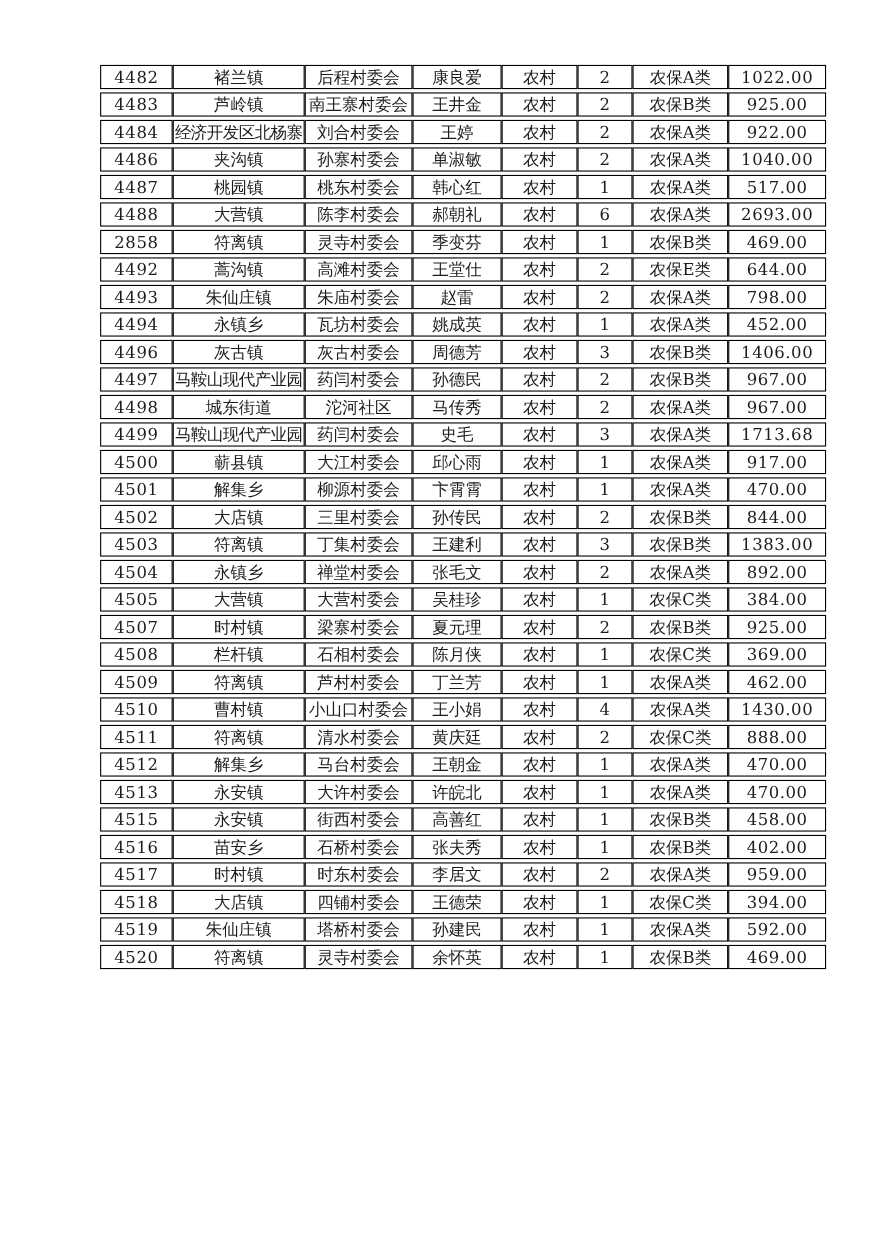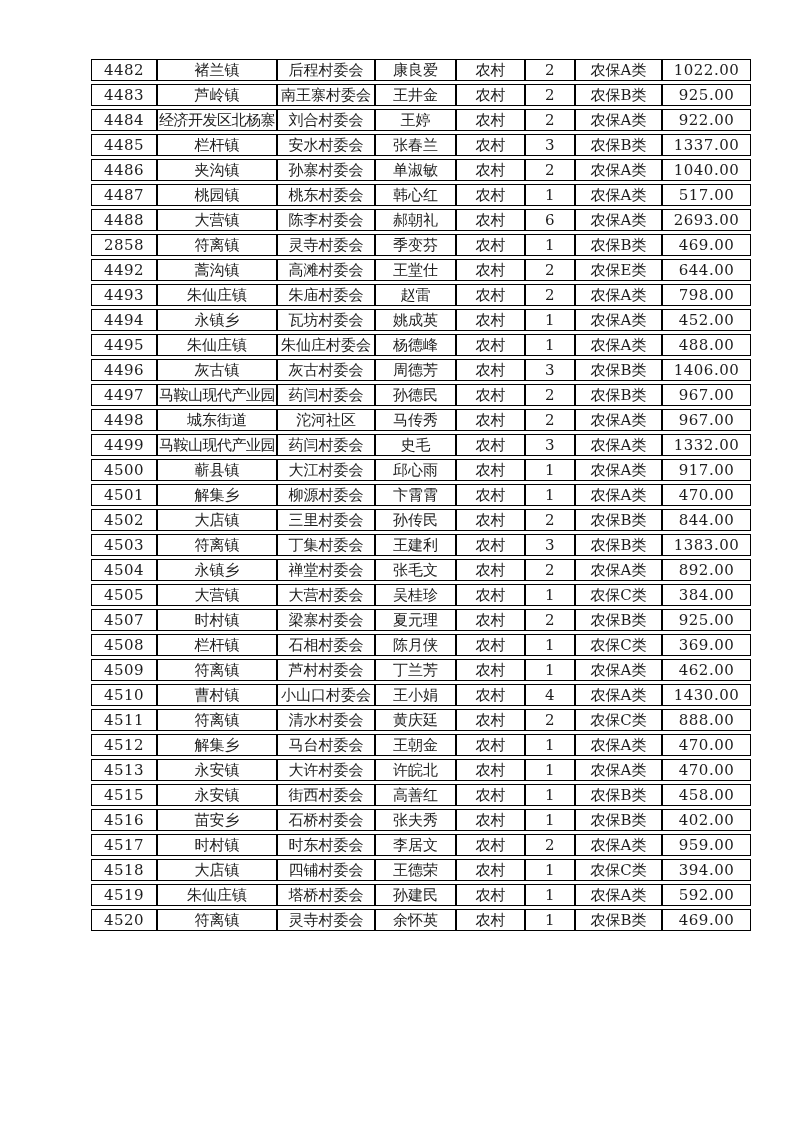--- a/index.html
+++ b/index.html
@@ -93,30 +93,20 @@
     <td class="num">4484</td>
     <td class="clipped">经济开发区北杨寨</td>
     <td>刘合村委会</td>
     <td>王婷</td>
     <td>农村</td>
     <td class="num">2</td>
     <td>农保A类</td>
     <td class="num">922.00</td>
   </tr>
       <tr>
-    <td class="num">4485</td>
-    <td>栏杆镇</td>
-    <td>安水村委会</td>
-    <td>张春兰</td>
-    <td>农村</td>
-    <td class="num">3</td>
-    <td>农保B类</td>
-    <td class="num">1337.00</td>
-  </tr>
-      <tr>
     <td class="num">4486</td>
     <td>夹沟镇</td>
     <td>孙寨村委会</td>
     <td>单淑敏</td>
     <td>农村</td>
     <td class="num">2</td>
     <td>农保A类</td>
     <td class="num">1040.00</td>
   </tr>
       <tr>
@@ -173,30 +163,20 @@
     <td class="num">4494</td>
     <td>永镇乡</td>
     <td>瓦坊村委会</td>
     <td>姚成英</td>
     <td>农村</td>
     <td class="num">1</td>
     <td>农保A类</td>
     <td class="num">452.00</td>
   </tr>
       <tr>
-    <td class="num">4495</td>
-    <td>朱仙庄镇</td>
-    <td>朱仙庄村委会</td>
-    <td>杨德峰</td>
-    <td>农村</td>
-    <td class="num">1</td>
-    <td>农保A类</td>
-    <td class="num">488.00</td>
-  </tr>
-      <tr>
     <td class="num">4496</td>
     <td>灰古镇</td>
     <td>灰古村委会</td>
     <td>周德芳</td>
     <td>农村</td>
     <td class="num">3</td>
     <td>农保B类</td>
     <td class="num">1406.00</td>
   </tr>
       <tr>
@@ -220,21 +200,21 @@
     <td class="num">967.00</td>
   </tr>
       <tr>
     <td class="num">4499</td>
     <td class="clipped">马鞍山现代产业园</td>
     <td>药闫村委会</td>
     <td>史毛</td>
     <td>农村</td>
     <td class="num">3</td>
     <td>农保A类</td>
-    <td class="num">1332.00</td>
+    <td class="num">1713.68</td>
   </tr>
       <tr>
     <td class="num">4500</td>
     <td>蕲县镇</td>
     <td>大江村委会</td>
     <td>邱心雨</td>
     <td>农村</td>
     <td class="num">1</td>
     <td>农保A类</td>
     <td class="num">917.00</td>

